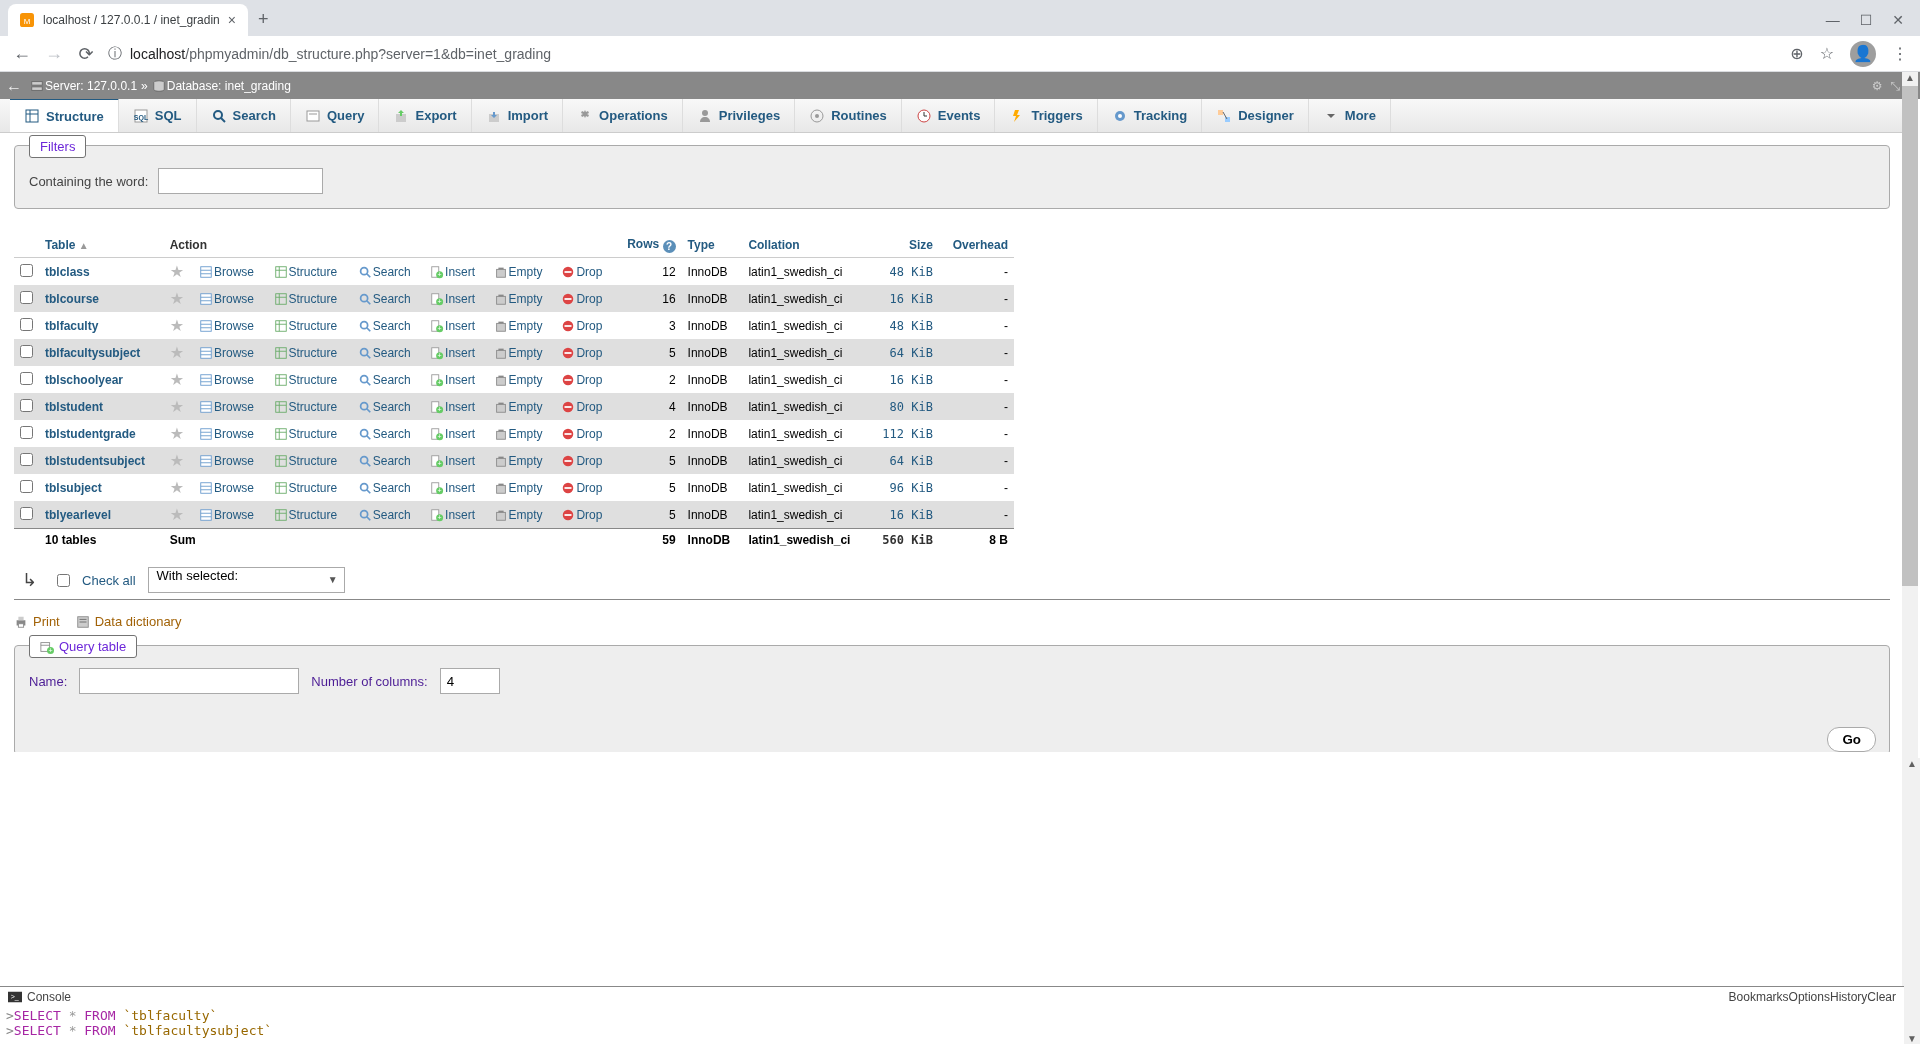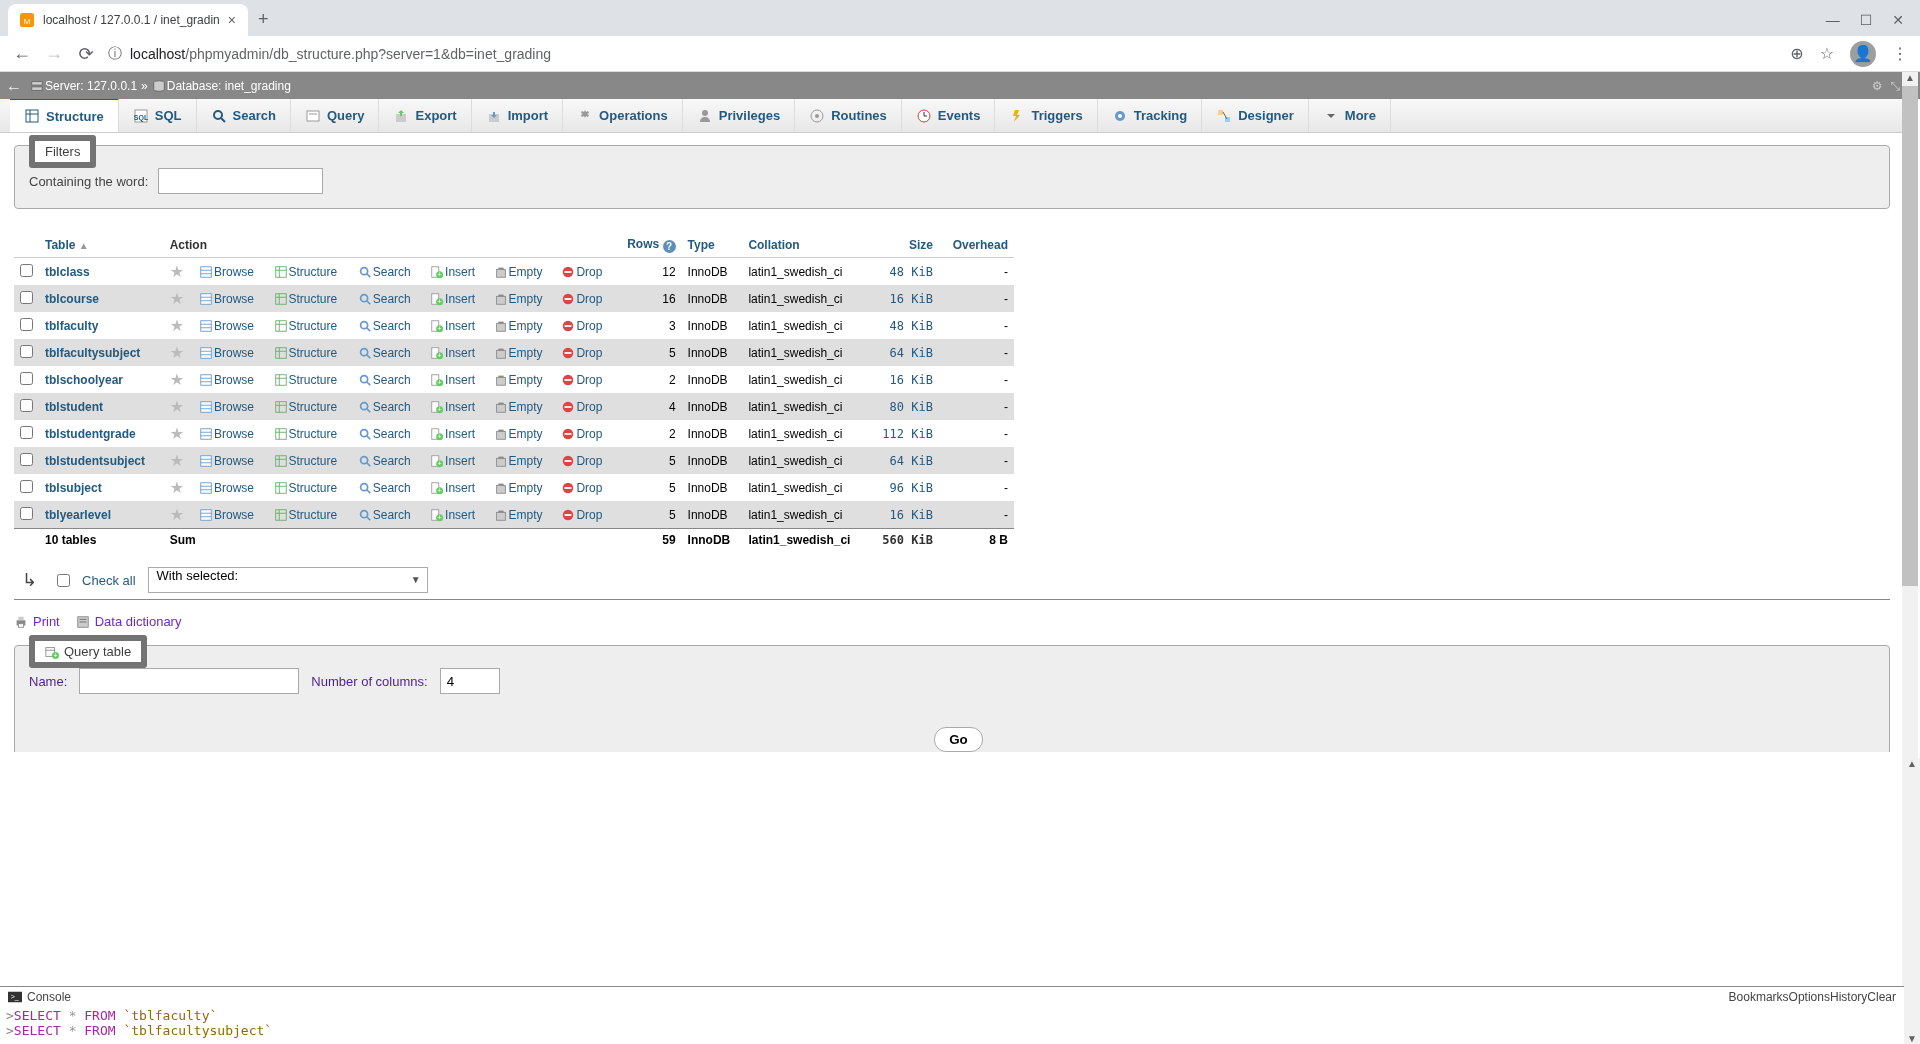--- a/index.html
+++ b/index.html
@@ -26,21 +26,21 @@
 .top-breadcrumb { background: #888; color: #fff; height: 27px; display: flex; align-items: center; padding-left: 6px; font-size: 12px; position: relative; }
 .top-breadcrumb .bc-back { font-size: 16px; margin-right: 8px; cursor: pointer; color:#eee; }
 .bc-link { color: #fff; cursor: pointer; }
 .bc-right { margin-left: auto; padding-right: 20px; display: flex; gap: 8px; color: #ccc; }
 .tabs-bar { background: linear-gradient(#f8f8f8, #e8e8e8); border-bottom: 1px solid #ccc; display: flex; padding-left: 10px; margin-right: 16px; }
 .pma-tab { padding: 8px 14px; display: flex; align-items: center; gap: 6px; color: #235a81; font-weight: bold; cursor: pointer; border-right: 1px solid #ddd; font-size: 13px; }
 .pma-tab.active { background: #fff; border-top: 2px solid #235a81; margin-top: -1px; }
 .pma-tab-icon { width: 16px; height: 16px; display: inline-block; }
 .content { padding: 12px 14px 0; margin-right: 16px; }
 .fieldset-box { border: 1px solid #aaa; border-radius: 4px; background: #eee; padding: 22px 14px 14px; position: relative; margin-bottom: 24px; }
-.fieldset-legend { position: absolute; top: -11px; left: 14px; background: #fff; border: 6px solid #737373; border-radius: 3px; padding: 3px 10px; font-size: 13px; color: #404040; display: flex; align-items: center; gap: 4px; }
+.fieldset-legend { position: absolute; top: -11px; left: 14px; background: #fff; border: 1px solid #737373; border-radius: 3px; padding: 3px 10px; font-size: 13px; color: #6d28d9; display: flex; align-items: center; gap: 4px; }
 .filter-row { display: flex; align-items: center; gap: 10px; }
 .filter-label { color: #444; }
 .filter-input { width: 165px; height: 26px; border: 1px solid #aaa; padding: 0 6px; }
 .data-table { width: 1000px; border-collapse: collapse; }
 .data-table th { text-align: left; padding: 4px 6px; color: #235a81; font-weight: bold; cursor: pointer; font-size: 12px; border-bottom: 1px solid #ccc; }
 .data-table th.plain { color: #333; cursor: default; }
 .data-table td { padding: 4px 6px; font-size: 12px; }
 .data-table tr.odd { background: #fff; }
 .data-table tr.even { background: #dfdfdf; }
 .data-table tr.sum { font-weight: bold; border-top: 1px solid #888; }
@@ -50,30 +50,30 @@
 .mini-icon { display: inline-block; width: 14px; height: 14px; vertical-align: -3px; margin-right: 1px; }
 .sizecol { font-family: monospace; font-size: 11px; color: #235a81; text-align: right; }
 .owcol { text-align: right; }
 .rowscol { text-align: right; }
 .checkbox { width: 13px; height: 13px; }
 .sort-arrow { color: #999; font-size: 10px; }
 .help-ball { display:inline-block; width:13px; height:13px; border-radius:50%; background:#5b8fb9; color:#fff; font-size:10px; text-align:center; line-height:13px; vertical-align:-2px;}
 .below-table { margin-top: 10px; display: flex; align-items: center; gap: 12px; padding: 6px 0; border-bottom: 1px solid #888;}
 .arrow-up-left { font-size: 18px; color: #444; padding: 0 8px; }
 .check-all { color: #235a81; cursor: pointer; }
-.with-selected { width: 280px; height: 26px; border: 1px solid #aaa; background: #fff; padding: 0 8px; position: relative; }
+.with-selected { width: 197px; height: 26px; border: 1px solid #aaa; background: #fff; padding: 0 8px; position: relative; }
 .with-selected::after { content: "▼"; position: absolute; right: 6px; font-size: 10px; color: #555; top: 6px; }
 .links-row { margin-top: 14px; display: flex; gap: 16px; }
-.links-row a { color: #6d28d9; cursor: pointer; display: flex; align-items: center; gap: 4px; }
+.links-row a { color: #a16207; cursor: pointer; display: flex; align-items: center; gap: 4px; }
 .create-table-box { margin-top: 16px; }
 .ct-row { display: flex; align-items: center; gap: 12px; }
 .ct-row label { color: #4c1d95; }
 .ct-input { width: 220px; height: 26px; border: 1px solid #aaa; padding: 0 6px; }
 .ct-num { width: 60px; height: 26px; border: 1px solid #aaa; padding: 0 6px; }
-.go-row { display: flex; justify-content: center; margin-top: 30px; padding-left: 27px; }
+.go-row { display: flex; justify-content: flex-end; margin-top: 30px; padding-left: 27px; }
 .go-btn { background: #fff; border: 1px solid #aaa; border-radius: 12px; padding: 4px 14px; font-weight: bold; cursor: pointer; }
 .console-bar { position: fixed; bottom: 38px; left: 0; right: 16px; background: #fff; border-top: 1px solid #888; height: 20px; display: flex; align-items: center; padding: 0 8px; font-size: 12px; }
 .console-label { color: #444; display: flex; align-items: center; gap: 4px; }
 .console-actions { margin-left: auto; display: flex; gap: 0; color: #444; }
 .console-actions span { cursor: pointer; }
 .sql-area { position: fixed; bottom: 0; left: 0; right: 16px; background: #fff; font-family: monospace; font-size: 13px; padding: 2px 6px; height: 38px; overflow: hidden; }
 .sql-line { white-space: pre; }
 .sql-kw { color: #a626a4; }
 .sql-op { color: #999; }
 .sql-str { color: #986801; }

